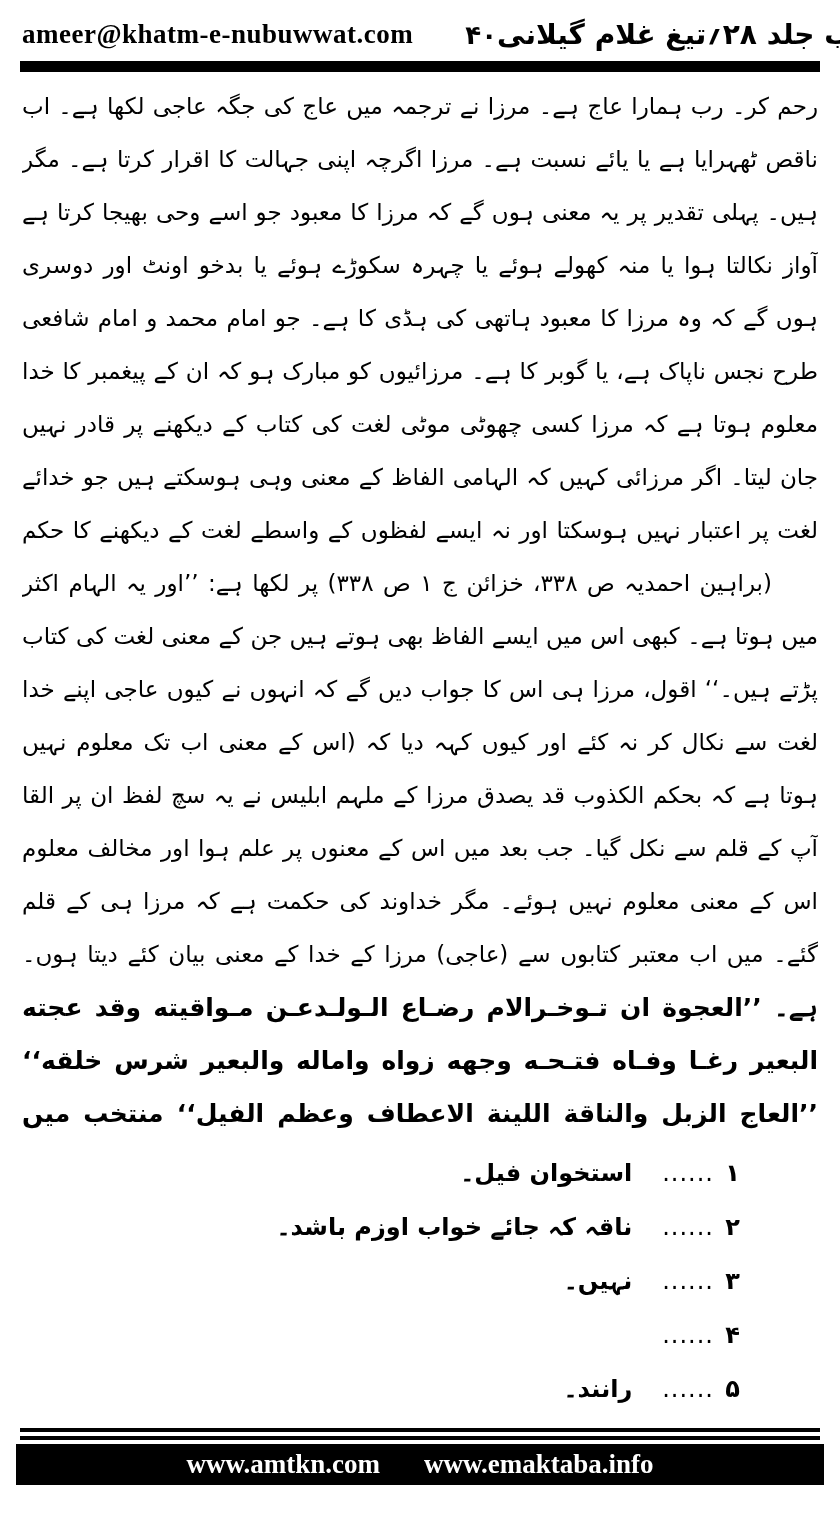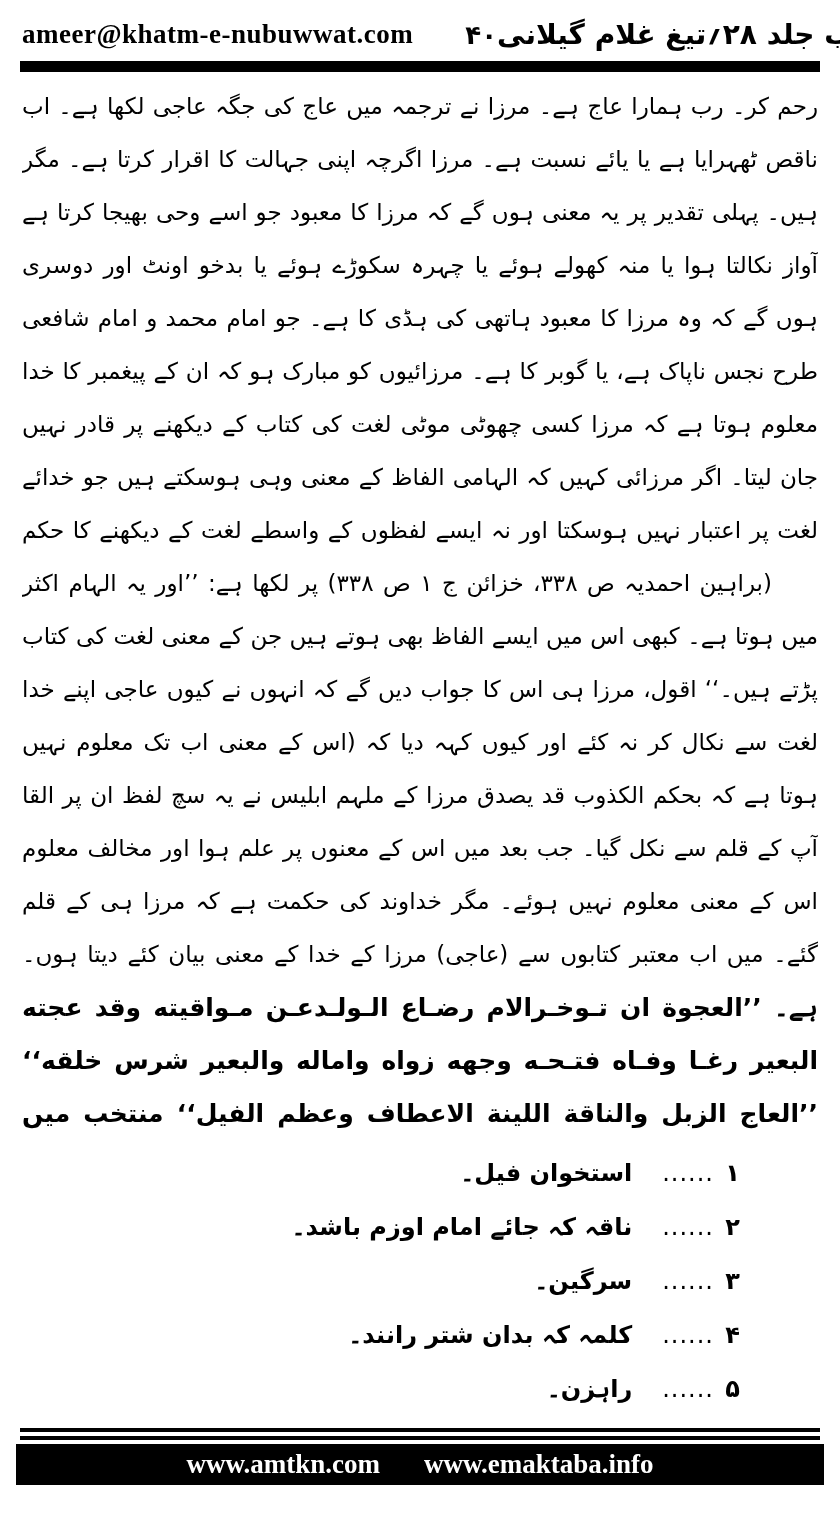--- a/index.html
+++ b/index.html
@@ -98,36 +98,35 @@
 
   <div class="glossary">
     <div class="list-row">
       <span class="item-num">۱</span>
       <span class="item-dots">......</span>
       <span class="item-text">استخوان فیل۔</span>
     </div>
     <div class="list-row">
       <span class="item-num">۲</span>
       <span class="item-dots">......</span>
-      <span class="item-text">ناقہ کہ جائے امام اوزم باشد۔</span>
+      <span class="item-text">ناقہ کہ جائے خواب اوزم باشد۔</span>
     </div>
     <div class="list-row">
       <span class="item-num">۳</span>
       <span class="item-dots">......</span>
-      <span class="item-text">سرگین۔</span>
+      <span class="item-text">نہیں۔</span>
     </div>
     <div class="list-row">
       <span class="item-num">۴</span>
       <span class="item-dots">......</span>
-      <span class="item-text">کلمہ کہ بدان شتر رانند۔</span>
     </div>
     <div class="list-row">
       <span class="item-num">۵</span>
       <span class="item-dots">......</span>
-      <span class="item-text">راہزن۔</span>
+      <span class="item-text">رانند۔</span>
     </div>
   </div>
 
   <div class="rule-double"></div>
 
   <div class="footer-bar">
     <span>www.amtkn.com</span>
     <span>www.emaktaba.info</span>
   </div>
 

